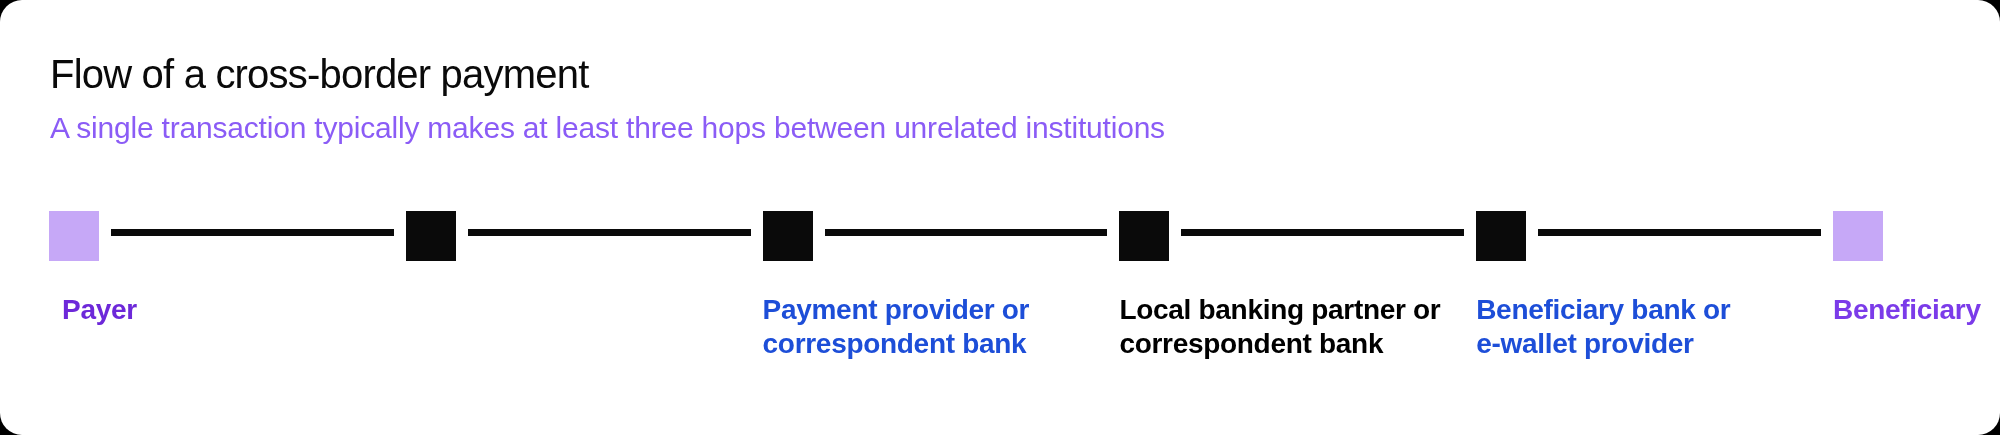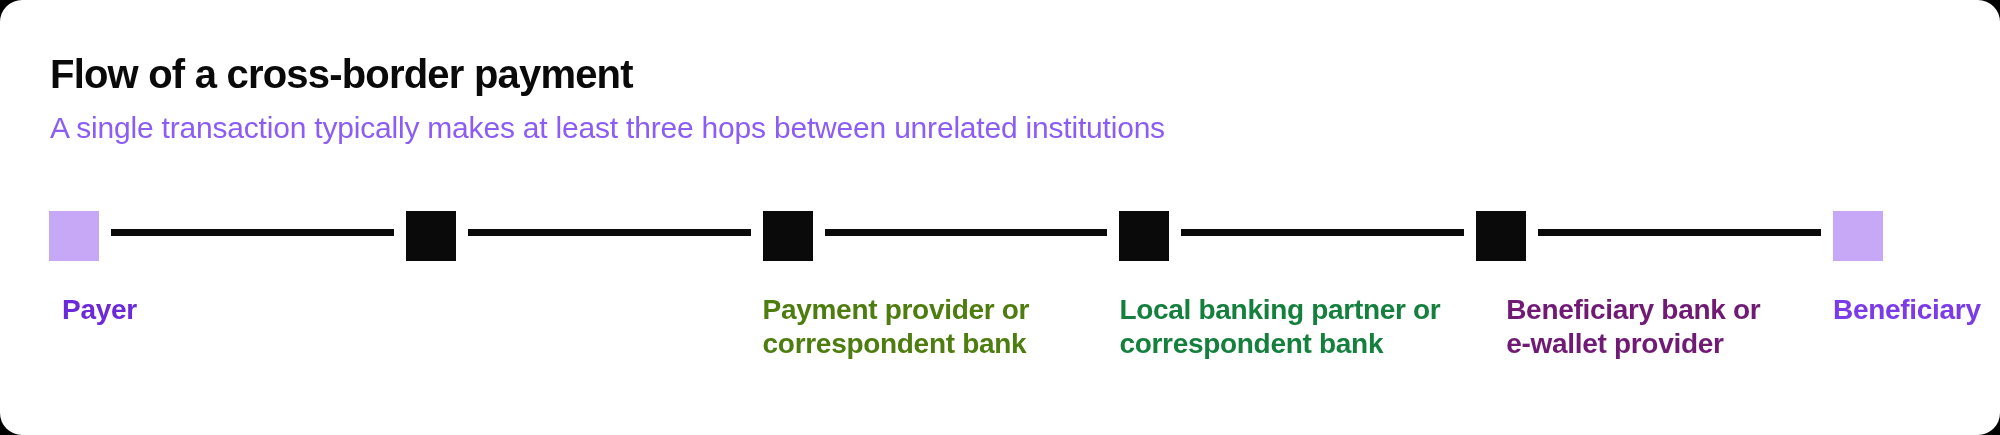--- a/index.html
+++ b/index.html
@@ -15,21 +15,21 @@
     border-radius: 22px;
     overflow: hidden;
     font-family: "Liberation Sans", sans-serif;
   }
   .title {
     position: absolute;
     left: 50px;
     top: 52px;
     font-size: 40px;
     line-height: 44px;
-    font-weight: 700;
+    font-weight: 400;
     letter-spacing: -0.8px;
     color: #0a0a0a;
     white-space: nowrap;
   }
   .subtitle {
     position: absolute;
     left: 50px;
     top: 110px;
     font-size: 30px;
     line-height: 36px;
@@ -75,24 +75,24 @@
   <div class="flow-layer">
       <div class="connector" style="left: 111px; width: 282.8px; background: rgb(10, 10, 10);"></div>
       <div class="connector" style="left: 467.8px; width: 282.8px; background: rgb(10, 10, 10);"></div>
       <div class="connector" style="left: 824.6px; width: 282.8px; background: rgb(10, 10, 10);"></div>
       <div class="connector" style="left: 1181.4px; width: 282.8px; background: rgb(10, 10, 10);"></div>
       <div class="connector" style="left: 1538.2px; width: 282.8px; background: rgb(10, 10, 10);"></div>
       <div class="node-square" style="left: 49px; background: rgb(198, 168, 247);"></div>
       <div class="node-label" style="left: 62px; color: #6d28d9;">Payer</div>
       <div class="node-square" style="left: 405.8px; background: rgb(10, 10, 10);"></div>
       <div class="node-square" style="left: 762.6px; background: rgb(10, 10, 10);"></div>
-      <div class="node-label" style="left: 762.6px; color: #4d7c0f;">Payment provider or
+      <div class="node-label" style="left: 762.6px; color: #1d4ed8;">Payment provider or
 correspondent bank</div>
       <div class="node-square" style="left: 1119.4px; background: rgb(10, 10, 10);"></div>
-      <div class="node-label" style="left: 1119.4px; color: #15803d;">Local banking partner or
+      <div class="node-label" style="left: 1119.4px; color: #000000;">Local banking partner or
 correspondent bank</div>
       <div class="node-square" style="left: 1476.2px; background: rgb(10, 10, 10);"></div>
-      <div class="node-label" style="left: 1476.2px; color: #701a75; margin-left: 30px;">Beneficiary bank or
+      <div class="node-label" style="left: 1476.2px; color: #1d4ed8;">Beneficiary bank or
 e-wallet provider</div>
       <div class="node-square" style="left: 1833px; background: rgb(198, 168, 247);"></div>
       <div class="node-label" style="left: 1833px; color: rgb(123, 59, 233);">Beneficiary</div>
     </div>
 </div>
 
 </body></html>

